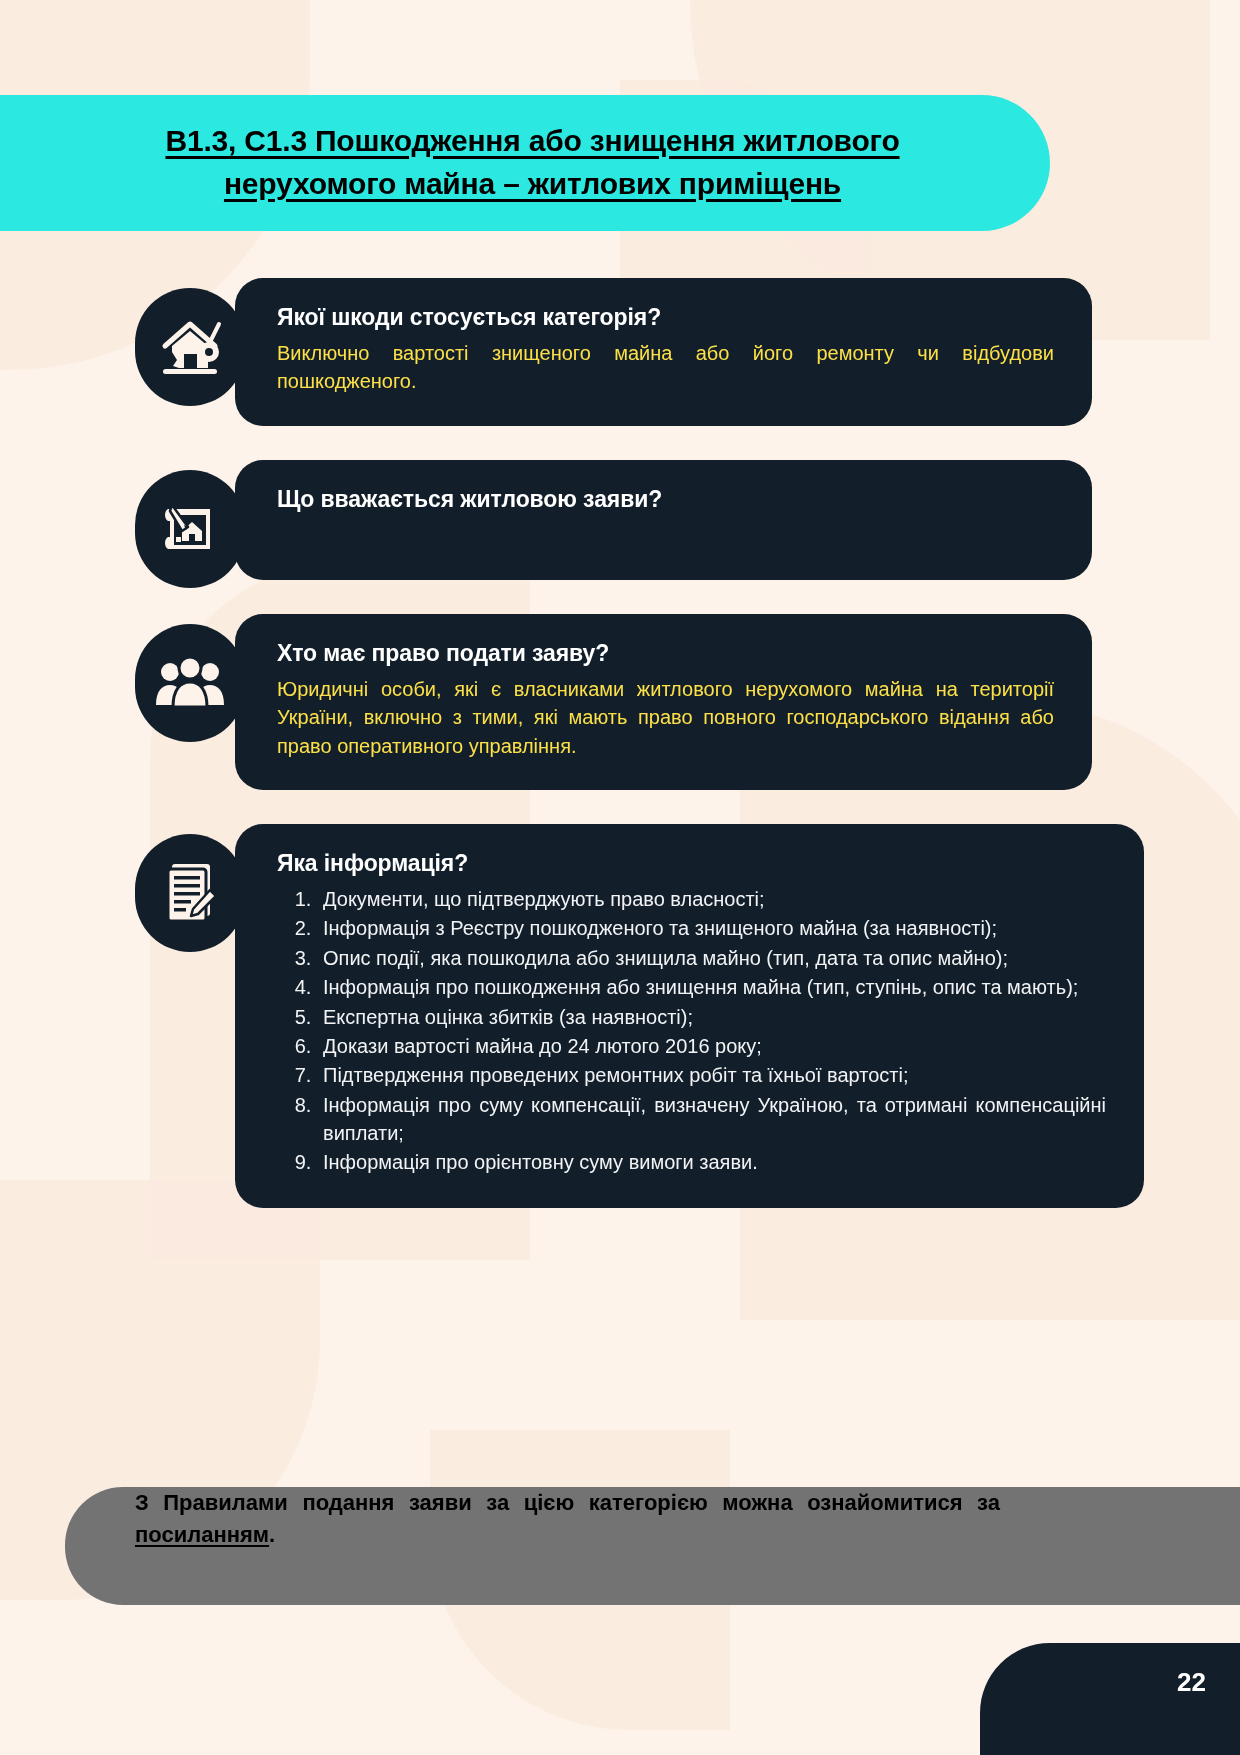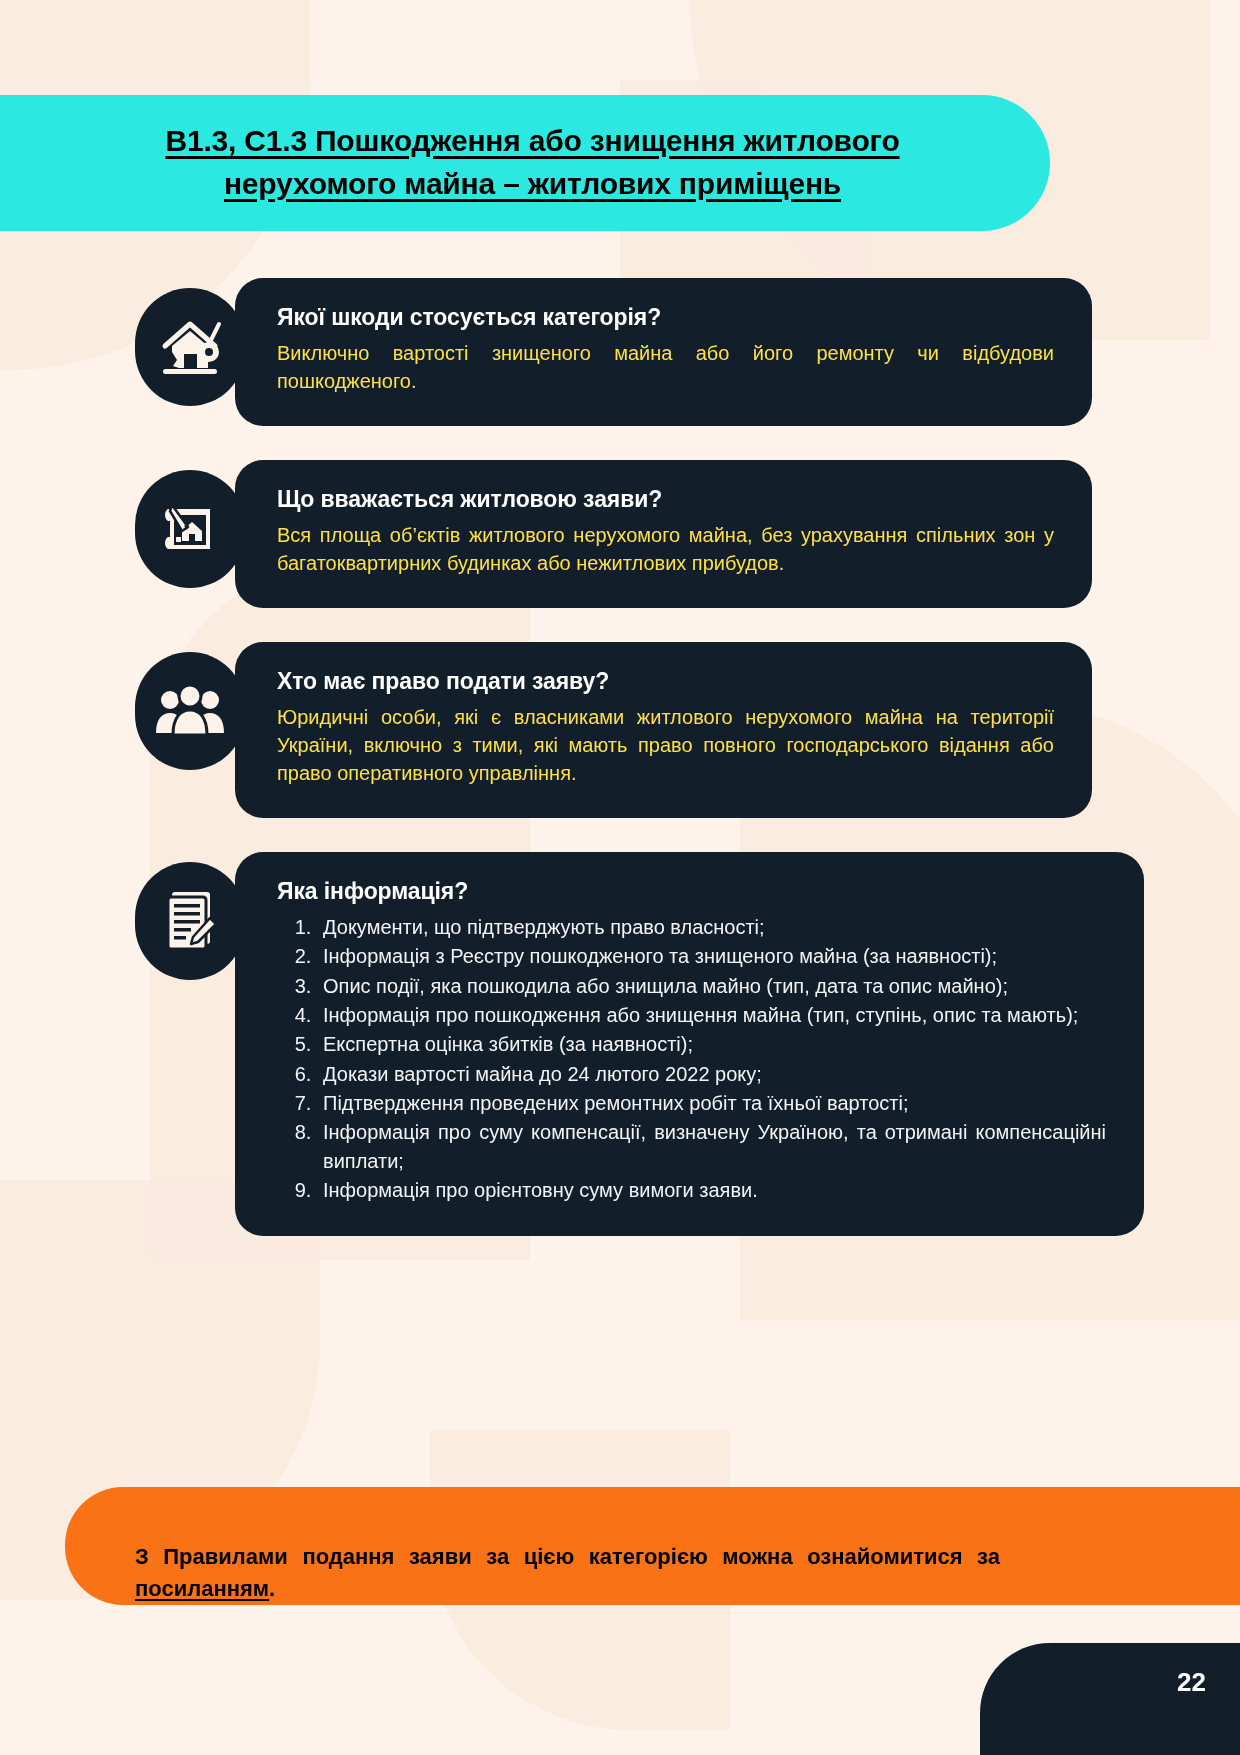--- a/index.html
+++ b/index.html
@@ -136,25 +136,25 @@
   }
   ol.info-list li::marker { font-size: 20px; }
 
   
   .footer-band {
     position: absolute;
     left: 65px;
     bottom: 150px;
     width: 1175px;
     height: 118px;
-    background: #f97316;
+    background: #737373;
     border-radius: 58px 0 0 58px;
     z-index: 2;
     display: flex;
-    align-items: flex-end;
+    align-items: flex-start;
   }
   .footer-text {
     width: 865px;
     margin-left: 70px;
     font-size: 22px;
     font-weight: bold;
     line-height: 1.45;
     color: #000;
     text-align: justify;
     text-justify: inter-word;
@@ -232,21 +232,20 @@
         <rect x="16" y="18" width="32" height="30" fill="#121F2B"></rect>
         <path d="M24 34 L34 25 L44 34 L44 44 L24 44 Z" fill="#fdf3ea"></path>
         <rect x="31" y="37" width="6" height="7" fill="#121F2B"></rect>
         <rect x="18" y="40" width="5" height="5" fill="#fdf3ea"></rect>
         <path d="M14 8 L30 30 L24 34 L12 14 Z" fill="#fdf3ea" stroke="#121F2B" stroke-width="2.5" stroke-linejoin="round"></path>
         <path d="M26 28 L30 30 L28 33 Z" fill="#121F2B"></path>
       </svg>
     </div>
     <div class="card-body">
       <div class="card-title">Що вважається житловою заяви?</div>
-      <div class="card-text">Вся площа об’єктів житлового нерухомого майна, без урахування спільних зон у багатоквартирних будинках або нежитлових прибудов.</div>
     </div>
   </div>
 
   <div class="card">
     <div class="icon-bubble">
       <svg width="68" height="52" viewBox="0 0 68 52" fill="none">
         <circle cx="14" cy="15" r="9" fill="#fdf3ea"></circle>
         <path d="M0 48 C0 34 6 28 14 28 C22 28 28 34 28 48 Z" fill="#fdf3ea"></path>
         <circle cx="54" cy="15" r="9" fill="#fdf3ea"></circle>
         <path d="M40 48 C40 34 46 28 54 28 C62 28 68 34 68 48 Z" fill="#fdf3ea"></path>
@@ -274,21 +273,21 @@
       </svg>
     </div>
     <div class="card-body wide">
       <div class="card-title">Яка інформація?</div>
       <ol class="info-list">
         <li>Документи, що підтверджують право власності;</li>
         <li>Інформація з Реєстру пошкодженого та знищеного майна (за наявності);</li>
         <li>Опис події, яка пошкодила або знищила майно (тип, дата та опис майно);</li>
         <li>Інформація про пошкодження або знищення майна (тип, ступінь, опис та мають);</li>
         <li>Експертна оцінка збитків (за наявності);</li>
-        <li>Докази вартості майна до 24 лютого 2022 року;</li>
+        <li>Докази вартості майна до 24 лютого 2016 року;</li>
         <li>Підтвердження проведених ремонтних робіт та їхньої вартості;</li>
         <li>Інформація про суму компенсації, визначену Україною, та отримані компенсаційні виплати;</li>
         <li>Інформація про орієнтовну суму вимоги заяви.</li>
       </ol>
     </div>
   </div>
 
 </div>
 
 <div class="footer-band">

